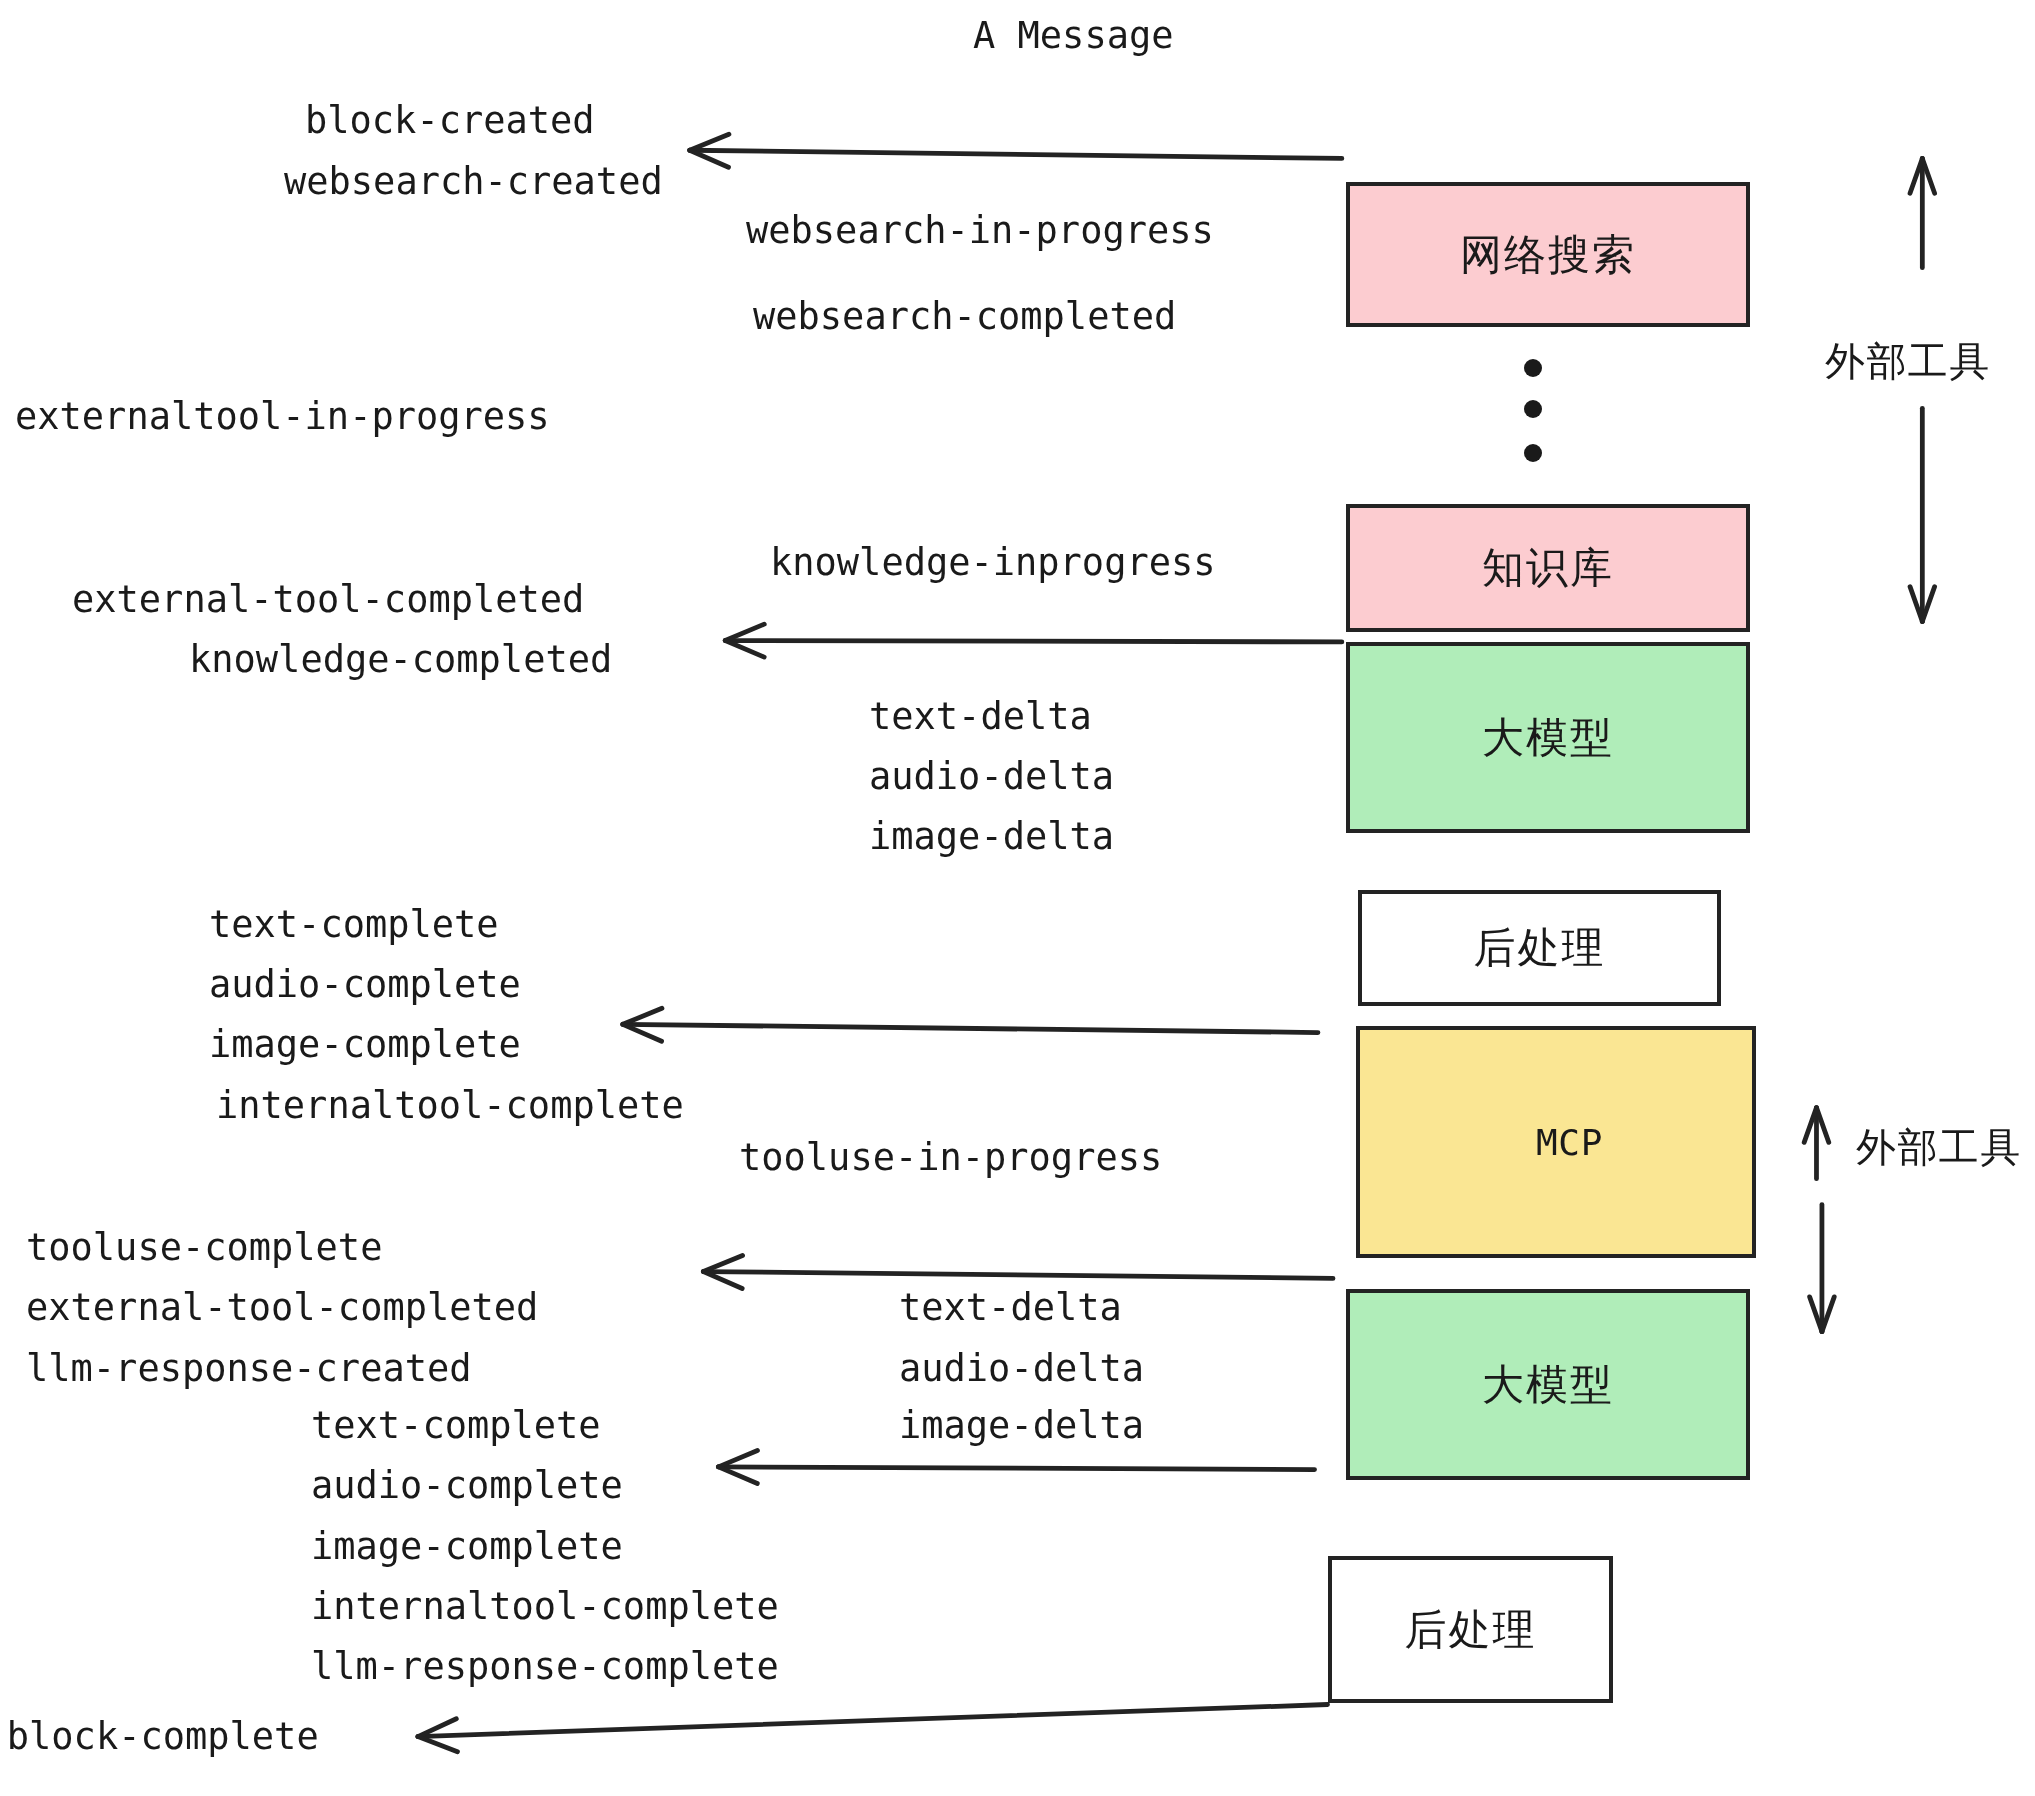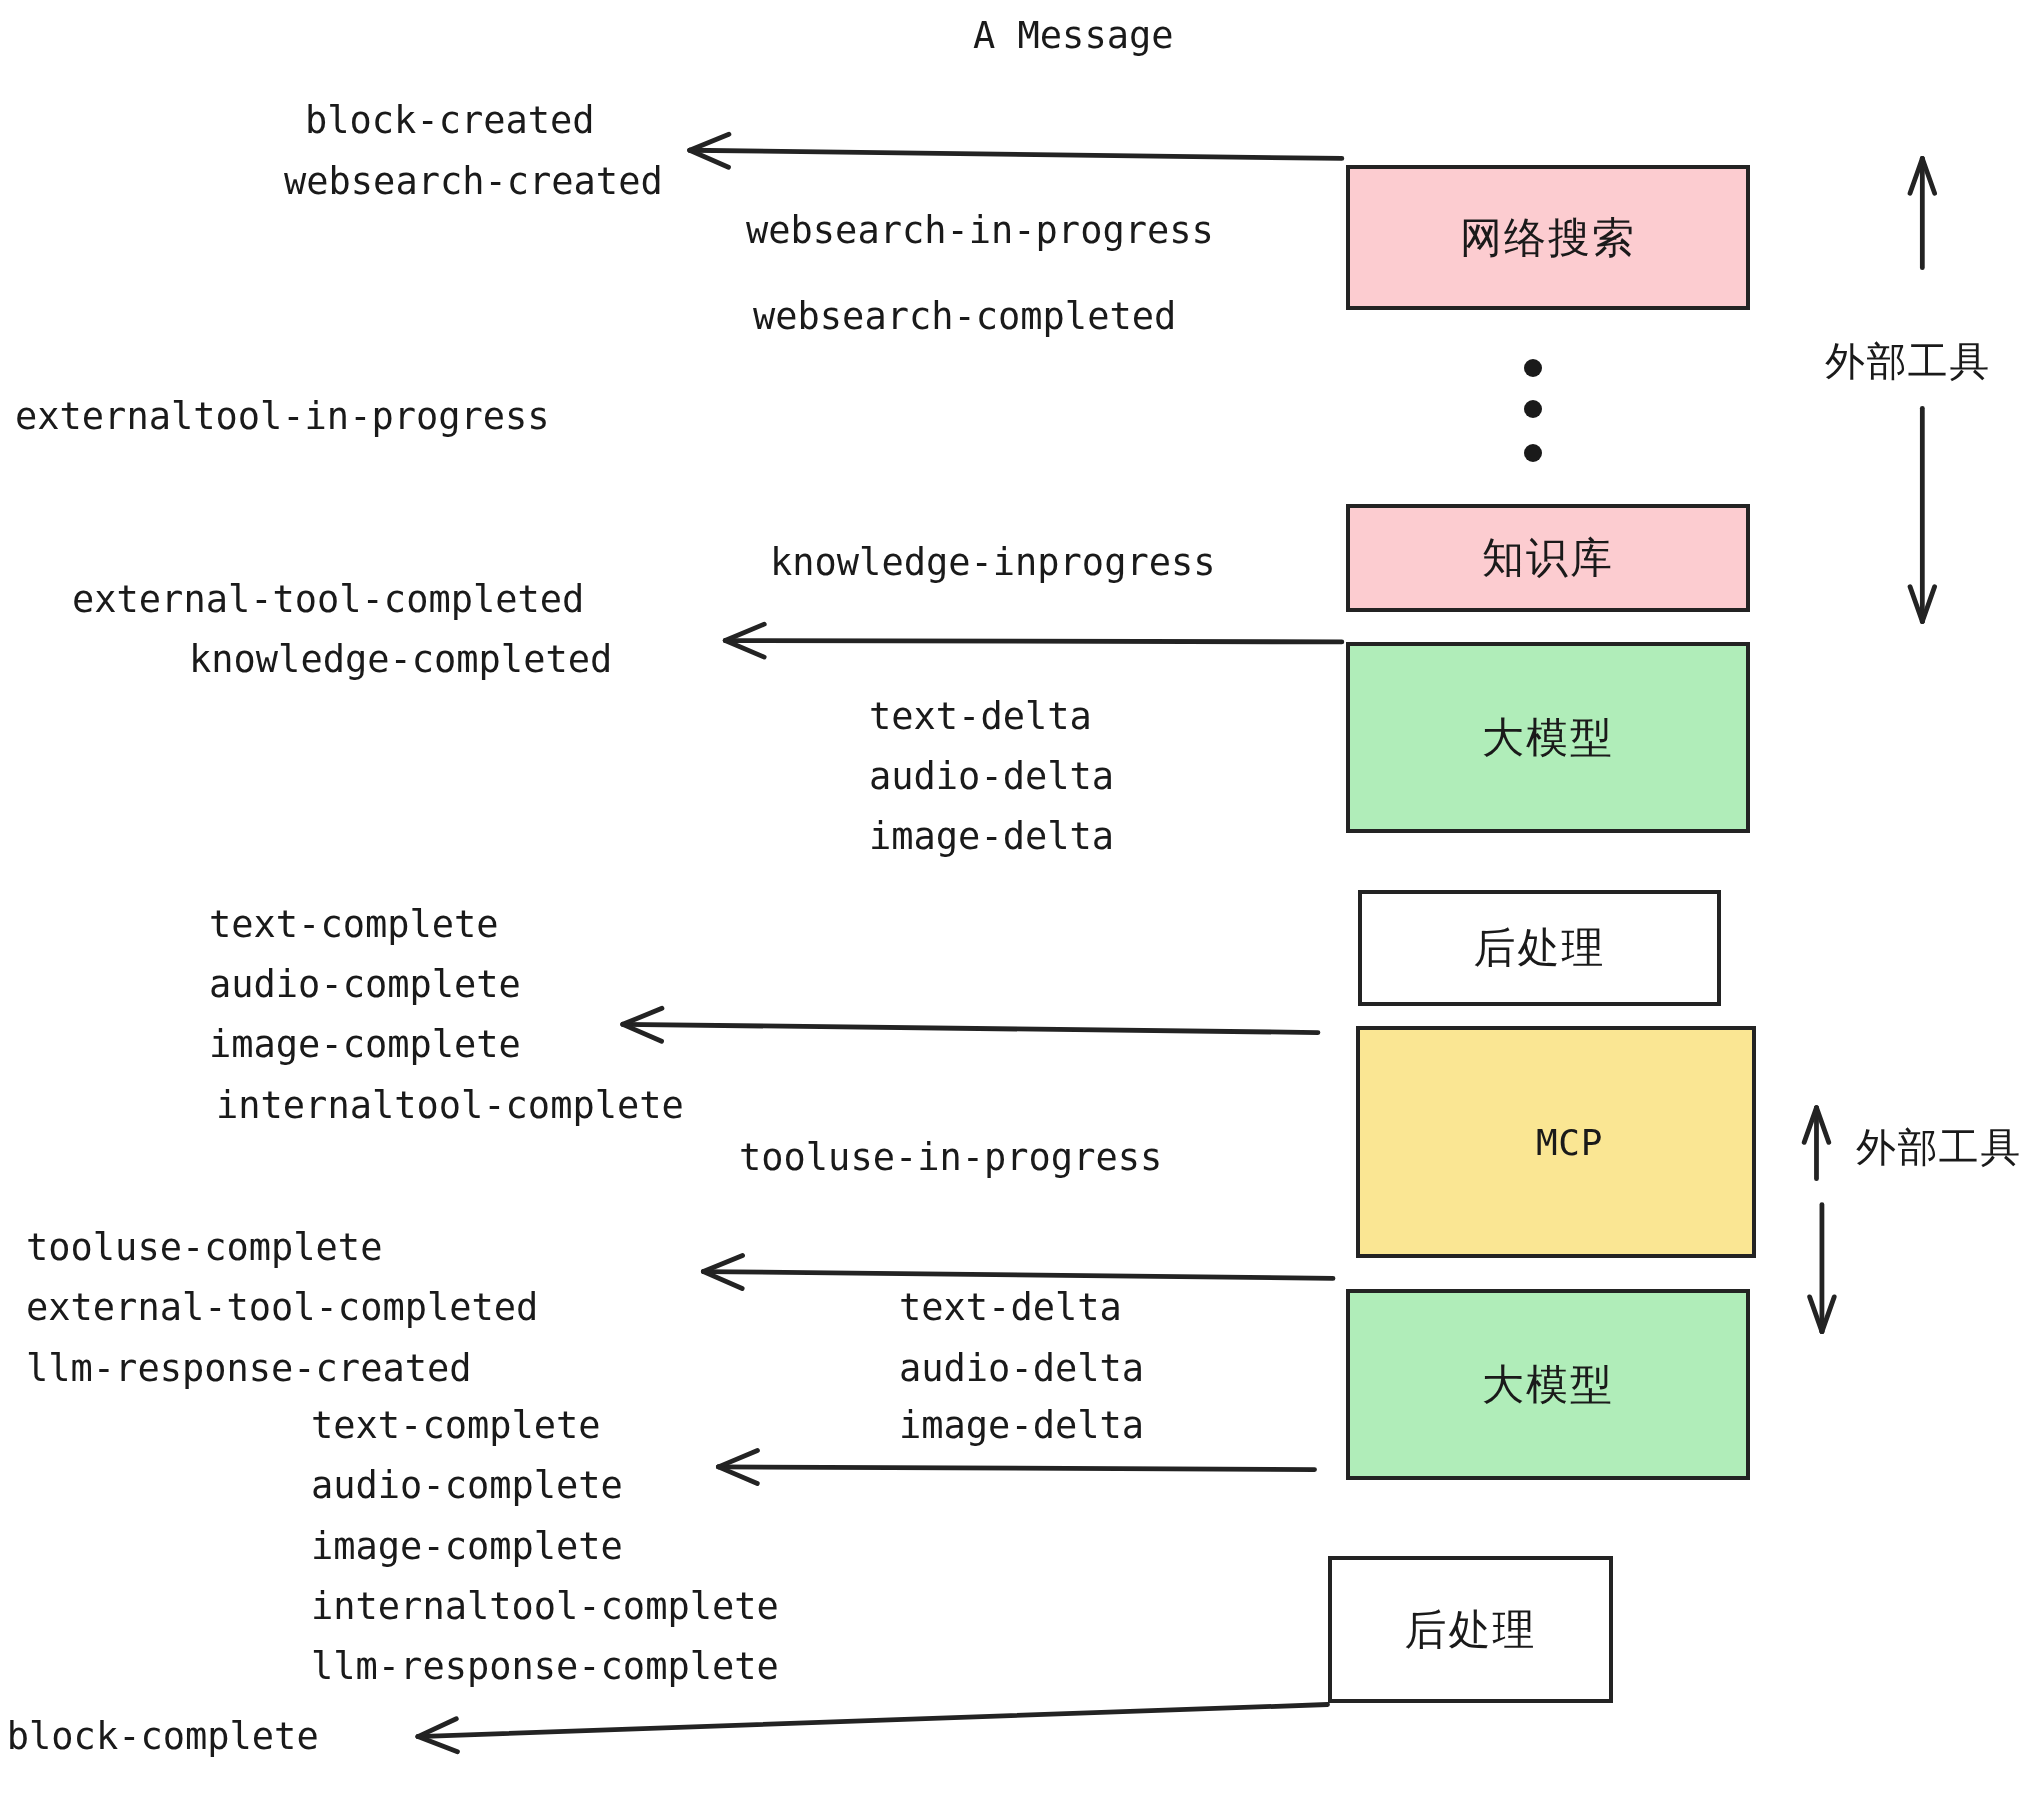--- a/index.html
+++ b/index.html
@@ -59,22 +59,22 @@
   svg.overlay{position:absolute;left:0;top:0;width:2035px;height:1796px;pointer-events:none;}
 </style>
 </head>
 <body>
 
 <div id="stage">
 
   <div class="title" style="left:973px; top:9.6px;">A Message</div>
 
   <div id="boxes-layer">
-      <div class="box box-cn" style="left: 1346px; top: 165px; width: 404px; height: 145px; background: rgb(252, 204, 208); border-color: rgb(35, 35, 35);">网络搜索</div>
-      <div class="box box-cn" style="left: 1346px; top: 504px; width: 404px; height: 108px; background: rgb(252, 204, 208); border-color: rgb(35, 35, 35);">知识库</div>
+      <div class="box box-cn" style="left: 1346px; top: 182px; width: 404px; height: 145px; background: rgb(252, 204, 208); border-color: rgb(35, 35, 35);">网络搜索</div>
+      <div class="box box-cn" style="left: 1346px; top: 504px; width: 404px; height: 128px; background: rgb(252, 204, 208); border-color: rgb(35, 35, 35);">知识库</div>
       <div class="box box-cn" style="left: 1346px; top: 642px; width: 404px; height: 191px; background: rgb(176, 237, 185); border-color: rgb(35, 35, 35);">大模型</div>
       <div class="box box-cn" style="left: 1358px; top: 890px; width: 363px; height: 116px; background: rgb(255, 255, 255); border-color: rgb(35, 35, 35);">后处理</div>
       <div class="box box-en" style="left: 1356px; top: 1026px; width: 400px; height: 232px; background: rgb(250, 230, 147); border-color: rgb(35, 35, 35);">MCP</div>
       <div class="box box-cn" style="left: 1346px; top: 1289px; width: 404px; height: 191px; background: rgb(176, 237, 185); border-color: rgb(35, 35, 35);">大模型</div>
       <div class="box box-cn" style="left: 1328px; top: 1556px; width: 285px; height: 147px; background: rgb(255, 255, 255); border-color: rgb(35, 35, 35);">后处理</div>
     </div>
   <div id="events-layer">
       <div class="lbl" style="left: 305px; top: 102px;">block-created</div>
       <div class="lbl" style="left: 284px; top: 163px; text-align: right;">websearch-created</div>
       <div class="lbl" style="left: 746px; top: 212px;">websearch-in-progress</div>

